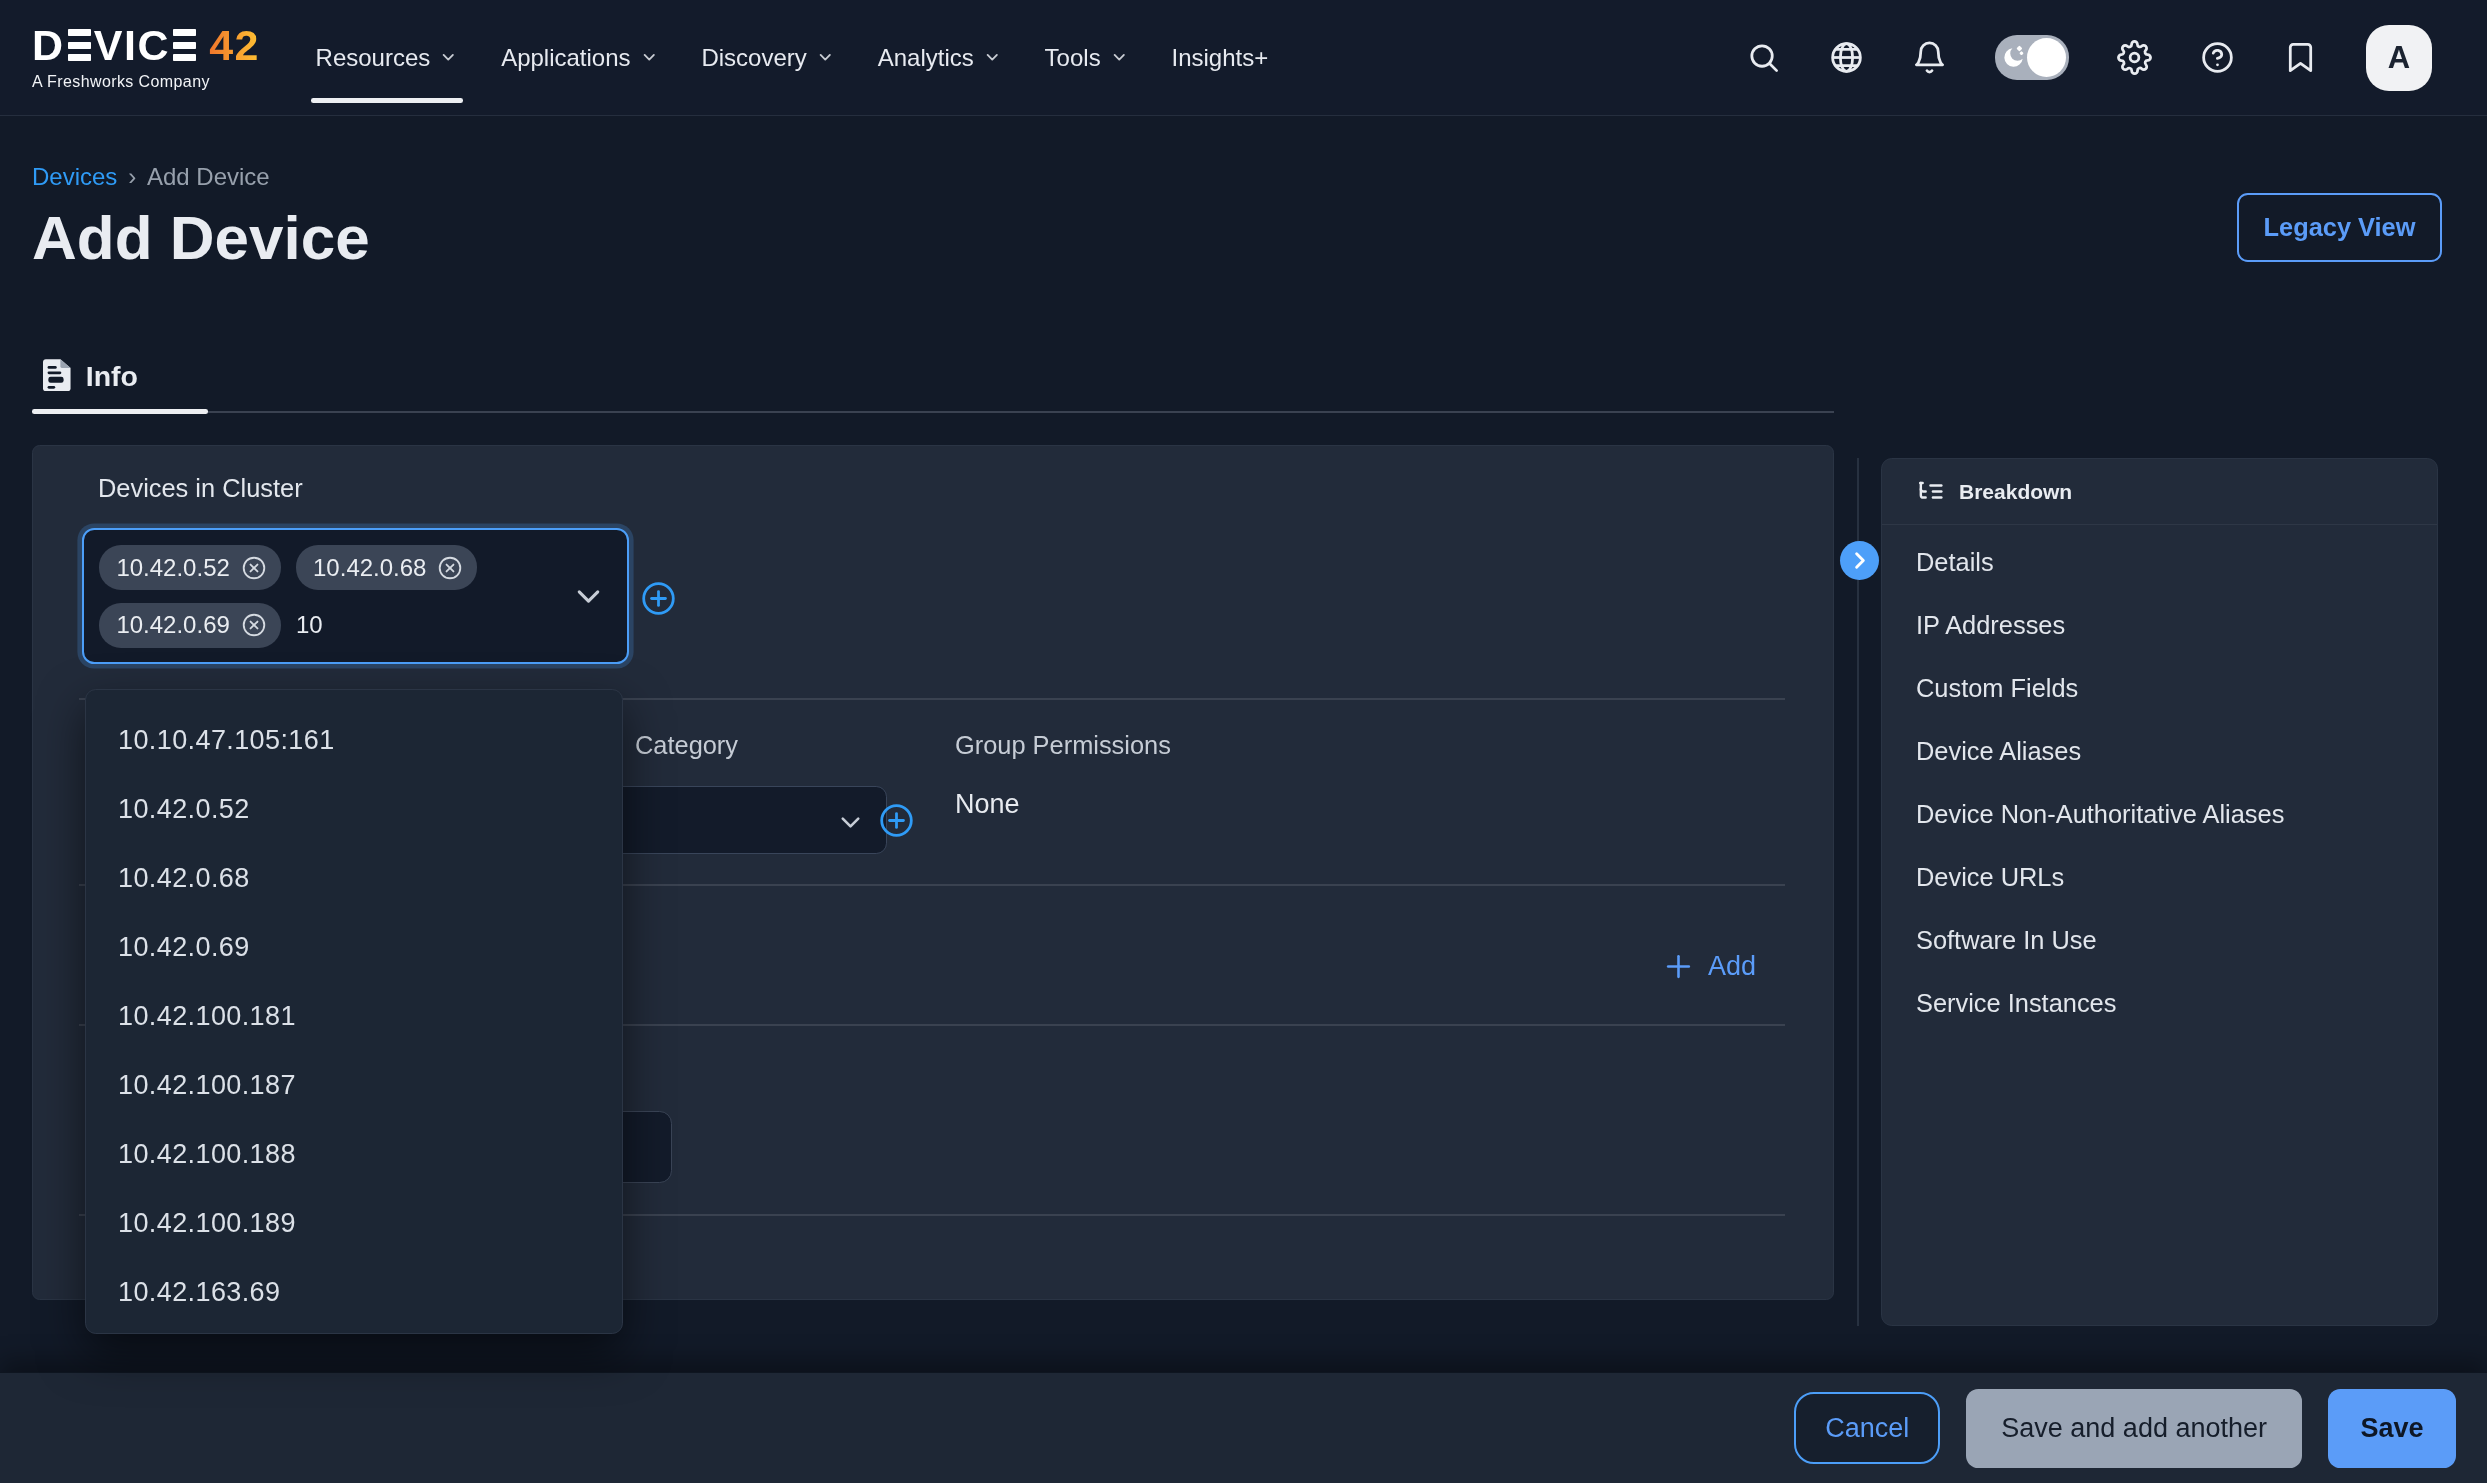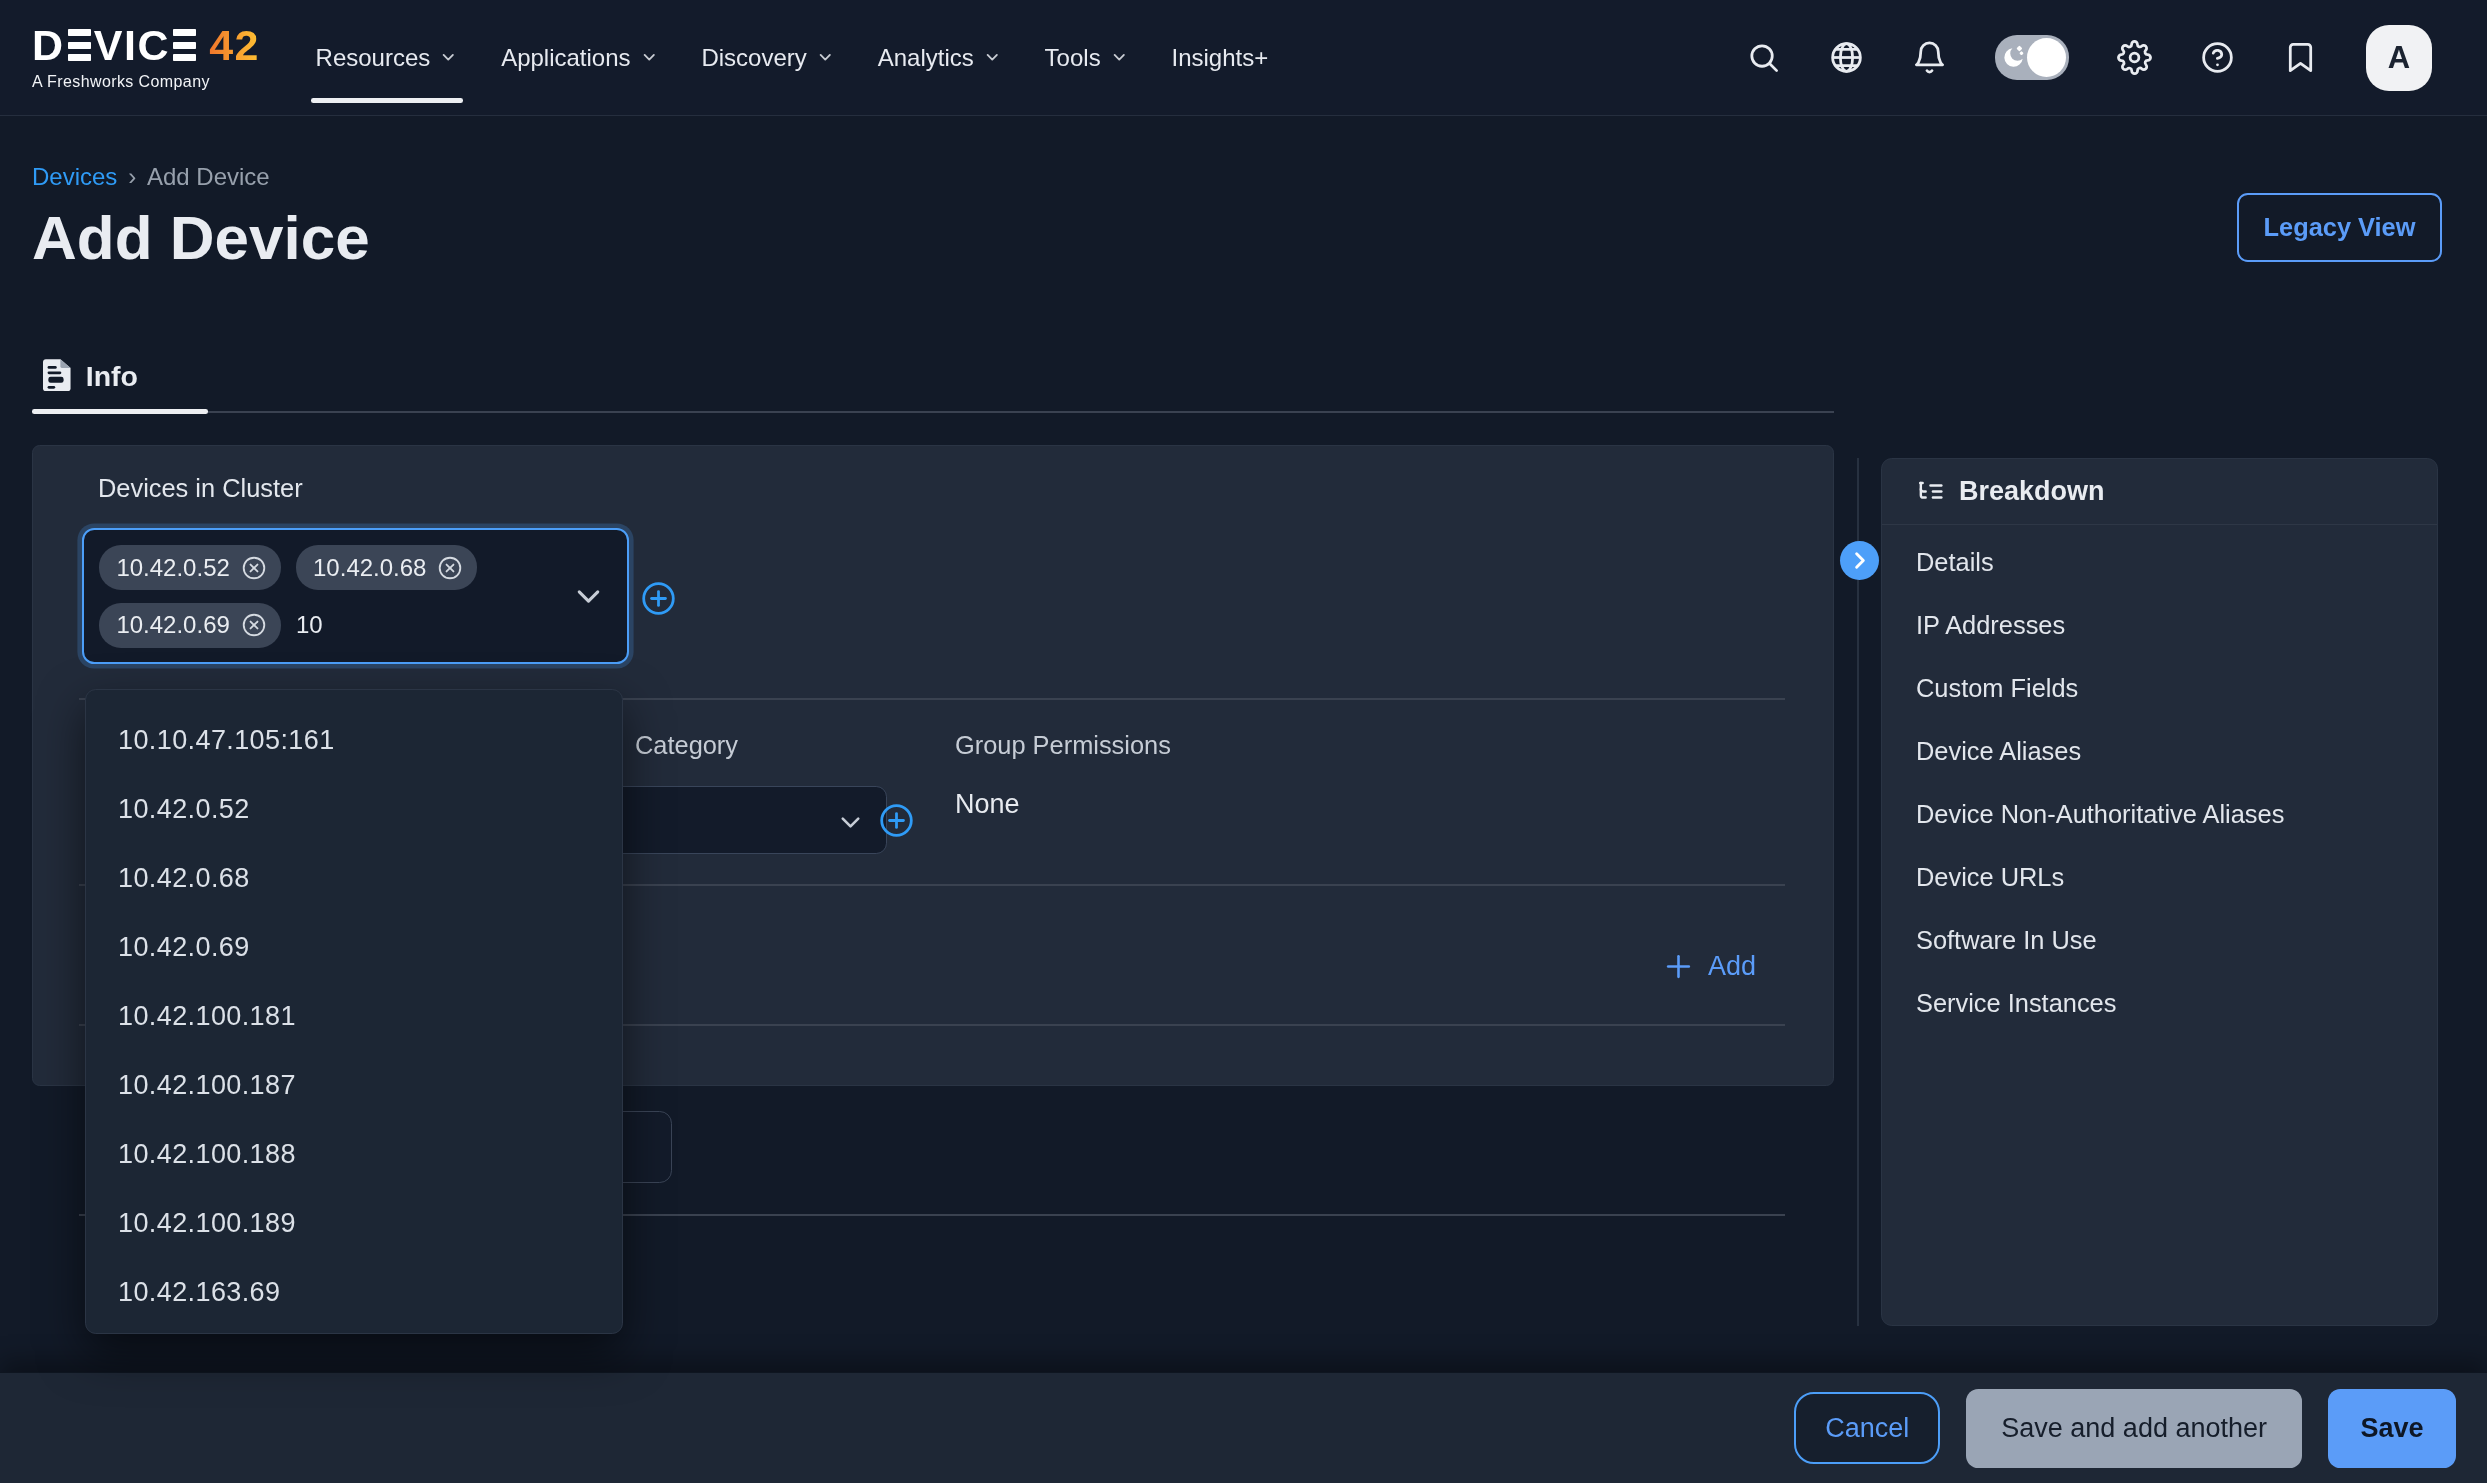--- a/index.html
+++ b/index.html
@@ -75,21 +75,21 @@
   .tabrow-line { position:absolute; left:32px; top:411px; width:1802px; height:2.3px; background:#3A4251; }
   .tab {
     position:absolute; left:32px; top:339px; height:74px; display:flex; align-items:center; gap:14px;
     padding:0 23px 0 10.8px; cursor:pointer;
   }
   .tab .tab-label { font-size:28.5px; font-weight:700; color:#E9ECF1; }
   .tab-underline { position:absolute; left:32px; top:409px; width:176px; height:5.4px; background:#EDEFF2; border-radius:2.3px; }
 
   
   .main-panel {
-    position:absolute; left:32px; top:445px; width:1802px; height:641px;
+    position:absolute; left:32px; top:445px; width:1802px; height:855px;
     background:#222B3A; border:0.8px solid #2A3444; border-radius:7.7px;
   }
   .field-label { position:absolute; left:65px; top:28px; font-size:25.4px; color:#E3E7ED; }
   .multiselect {
     position:absolute; left:49px; top:82px; width:547px; height:136px;
     background:#121A29; border:2.3px solid #4C9EF8; border-radius:12.3px;
     box-shadow:0 0 0 4.6px rgba(76,158,248,0.22);
     padding:15.4px 54px 15.4px 15.4px;
   }
   .chip-rows { display:flex; flex-wrap:wrap; gap:12.3px 15.4px; align-items:center; }
@@ -143,21 +143,21 @@
   
   .v-split { position:absolute; left:1857px; top:458px; width:1.5px; height:868px; background:#273140; }
   .breakdown {
     position:absolute; left:1881px; top:458px; width:557px; height:868px;
     background:#222B3A; border:0.8px solid #2A3444; border-radius:10.8px;
   }
   .bd-header {
     height:66px; display:flex; align-items:center; gap:14px; padding:0 34px;
     border-bottom:1.5px solid #2E3746;
   }
-  .bd-title { font-size:27px; font-weight:700; color:#E9ECF1; }
+  .bd-title { font-size:21px; font-weight:700; color:#E9ECF1; }
   .bd-list { padding:6.2px 0; }
   .bd-item {
     height:63px; display:flex; align-items:center; padding:0 34px;
     font-size:25.4px; color:#E2E6EC; cursor:pointer;
   }
   .expand-btn {
     position:absolute; left:1840px; top:541px; width:39px; height:39px;
     background:#4D9FF9; border-radius:50%; display:flex; align-items:center; justify-content:center;
     cursor:pointer; z-index:5;
   }

